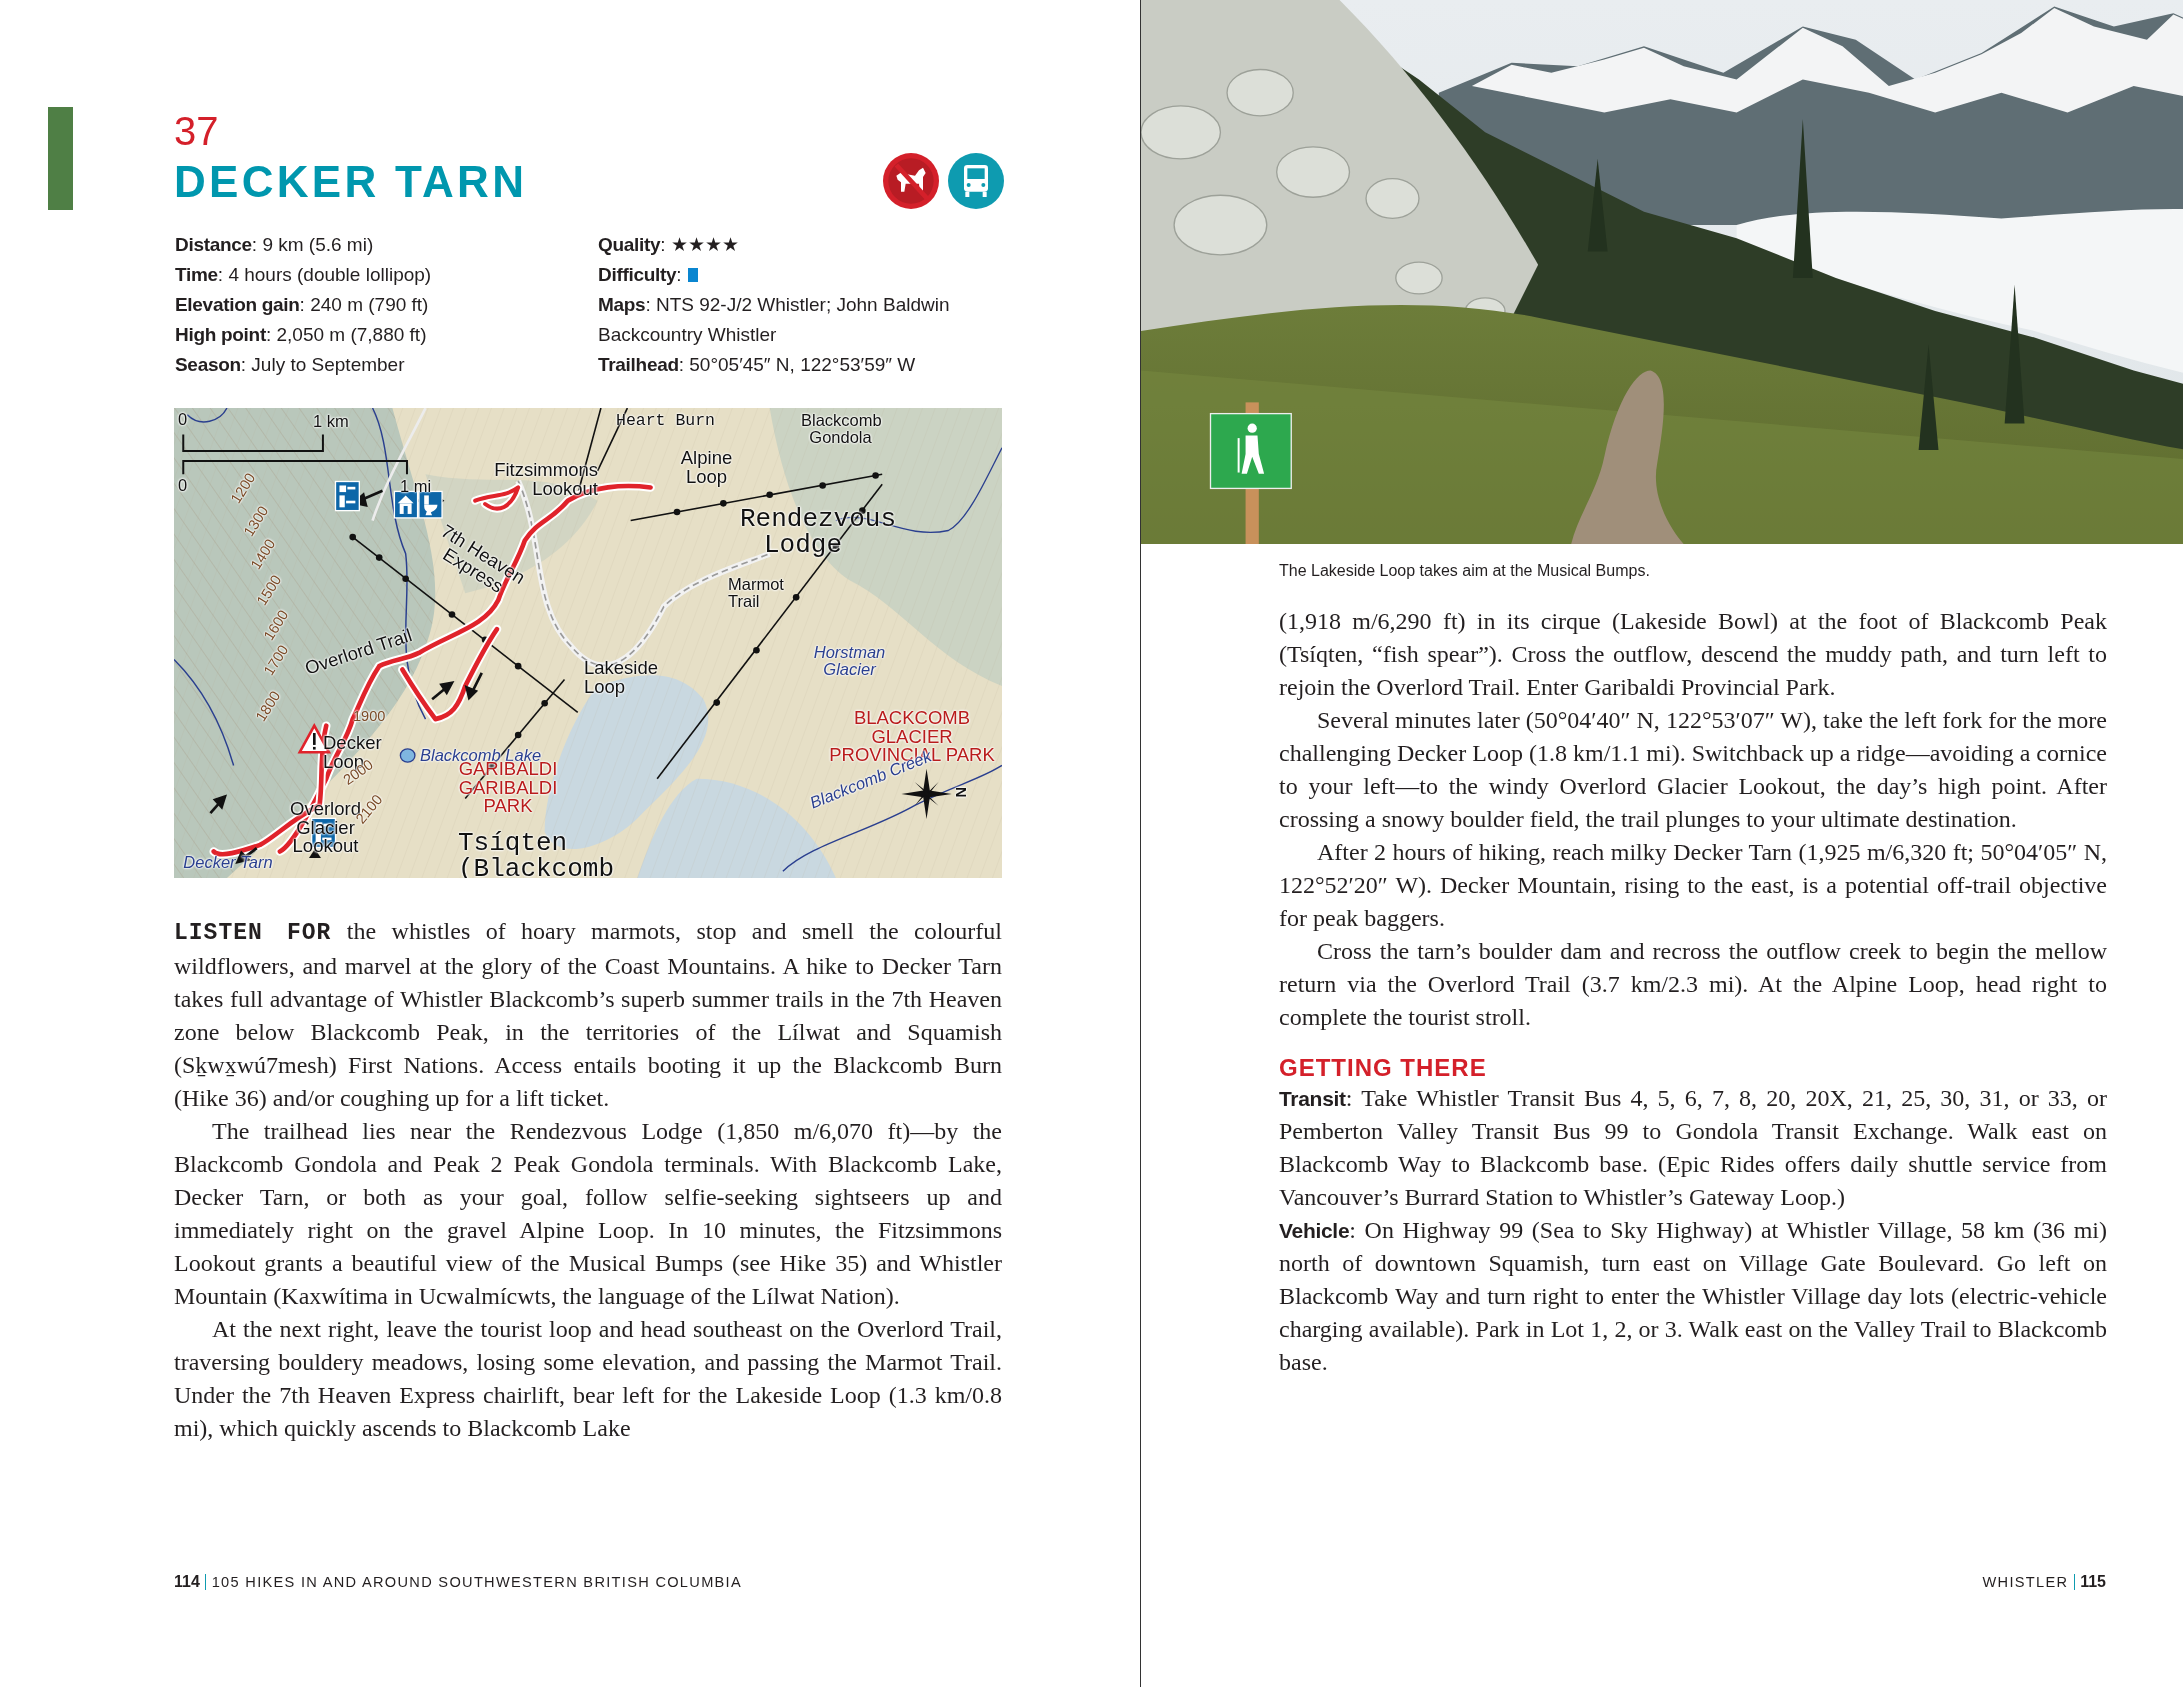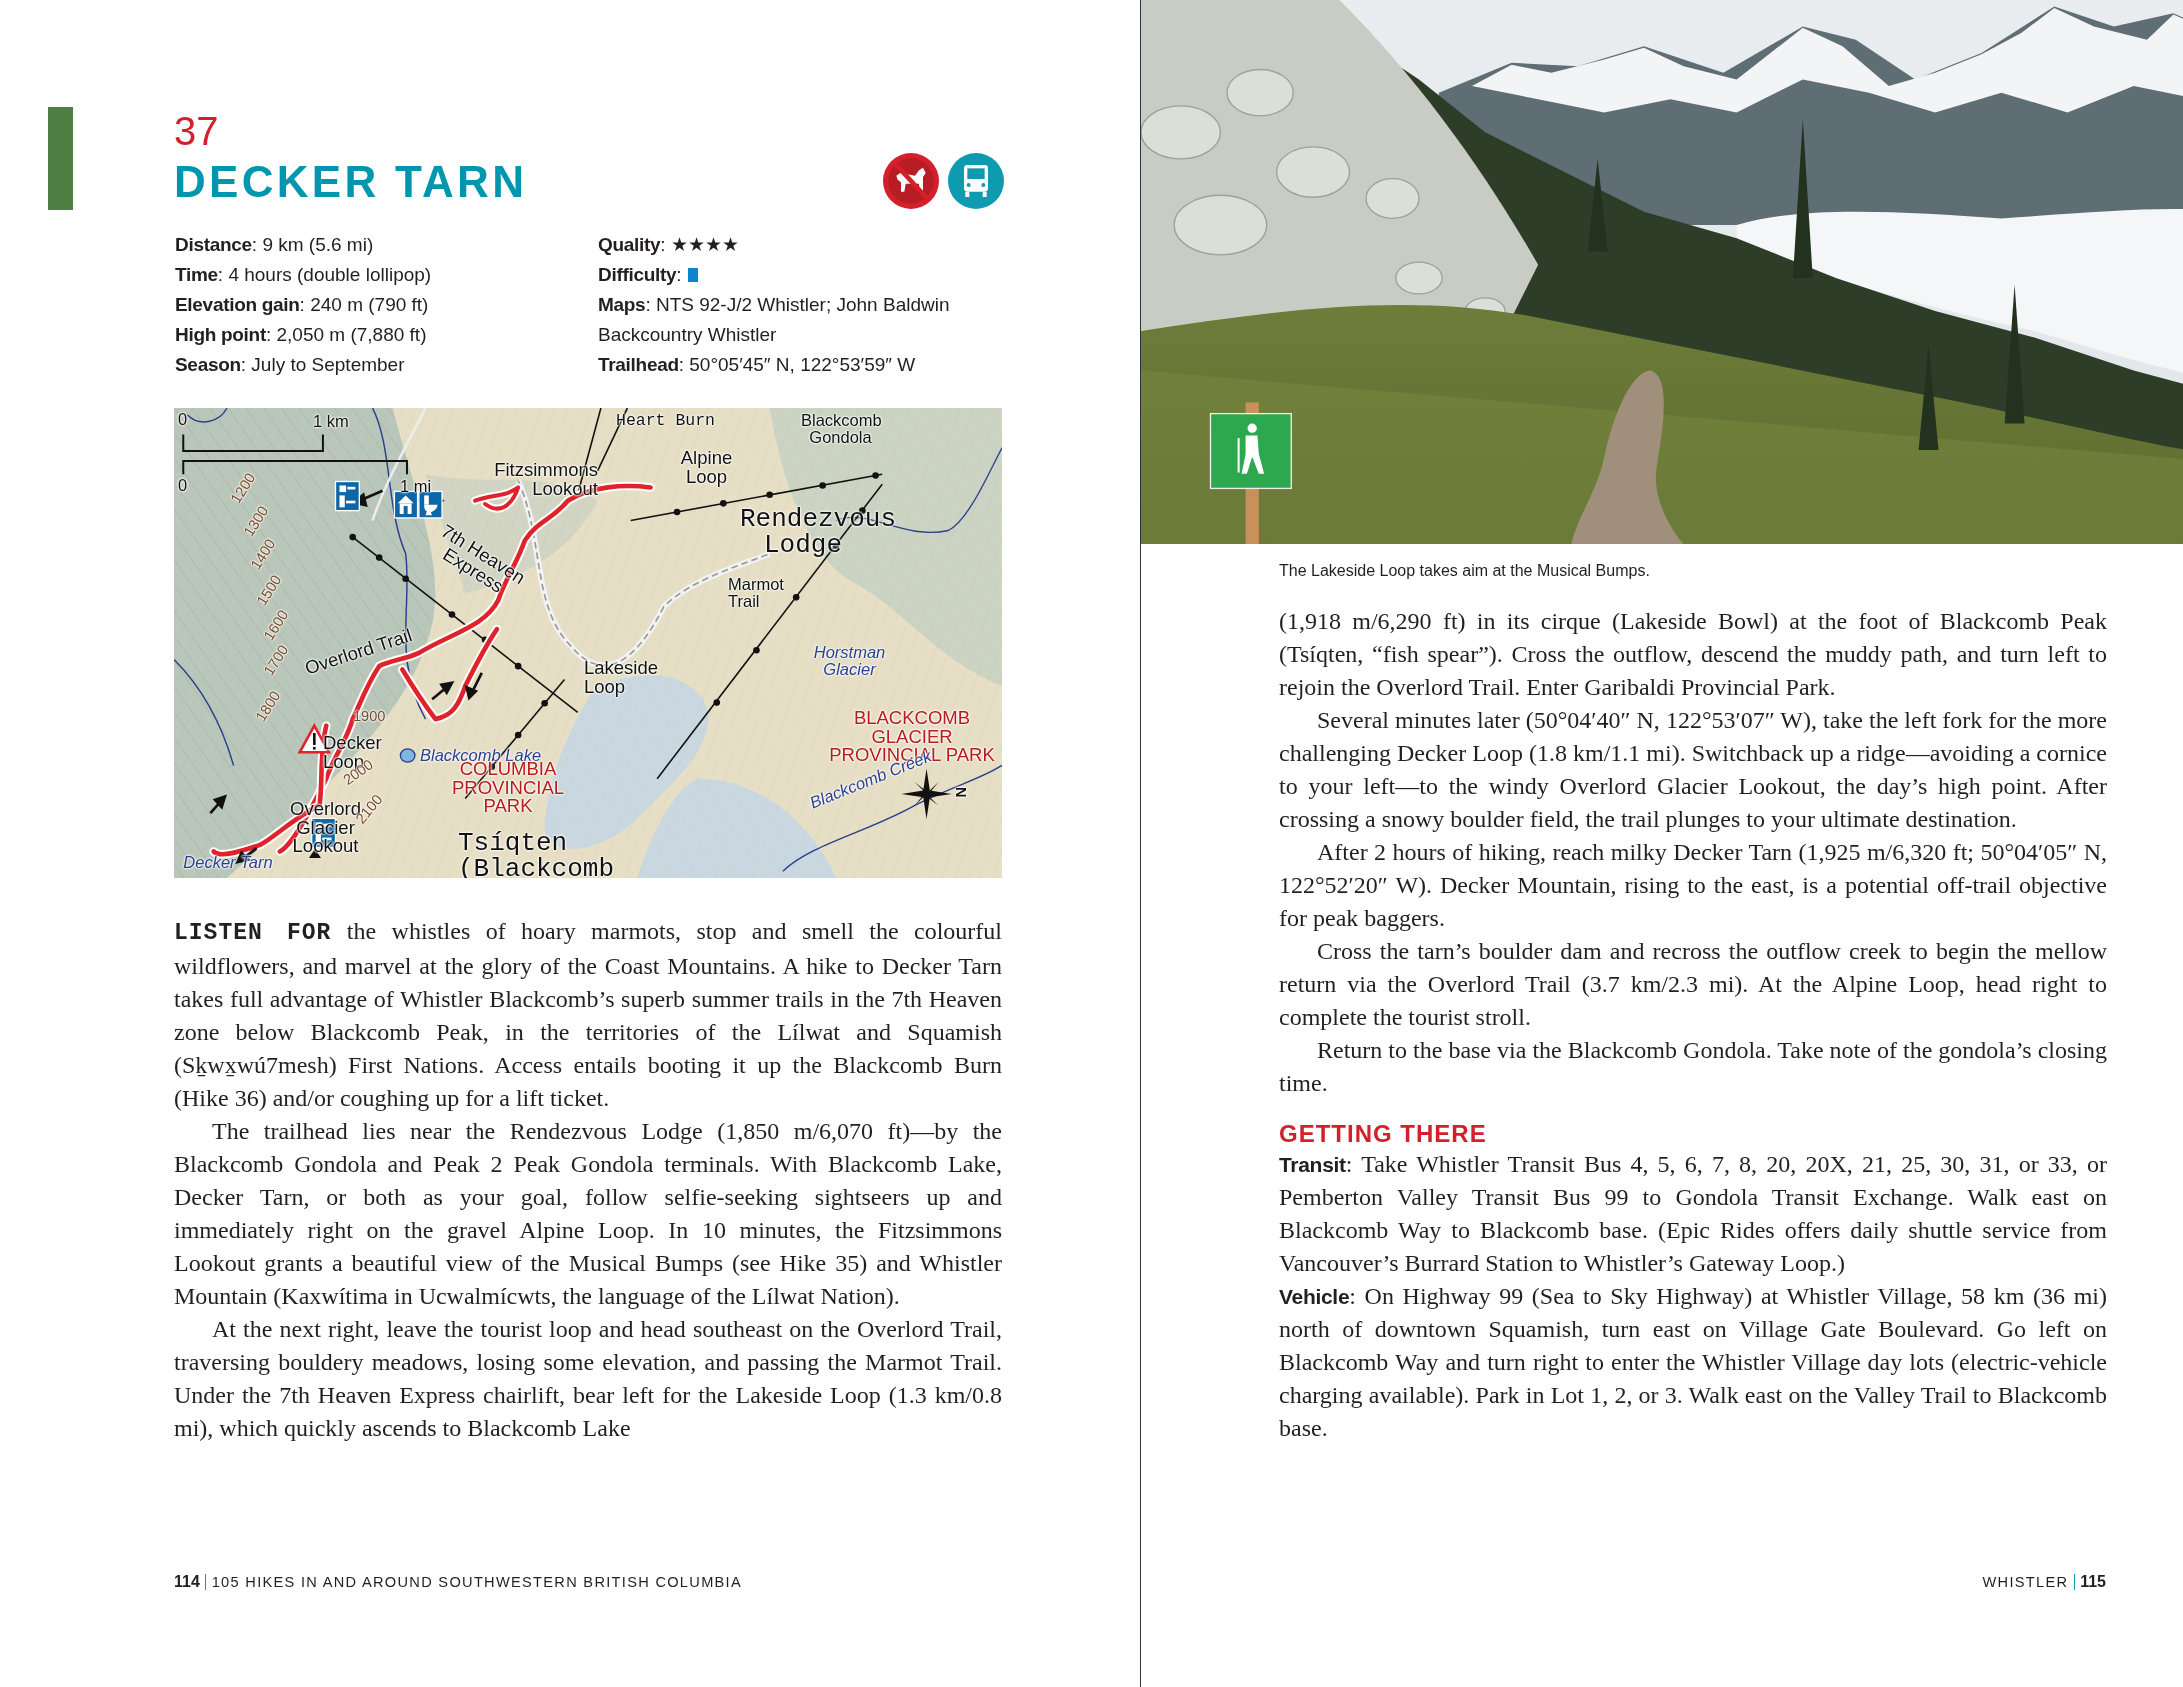--- a/index.html
+++ b/index.html
@@ -247,21 +247,21 @@
     <div class="map-label lbl-m" style="left:506px;top:41px;width:53px;white-space:normal;">Alpine Loop</div>
     <div class="map-label lbl-l" style="left:566px;top:98px;width:126px;white-space:normal;">Rendezvous Lodge</div>
     <div class="map-label lbl-m" style="left:251px;top:136px;width:106px;white-space:normal;transform:rotate(32deg);">7th Heaven Express</div>
     <div class="map-label lbl-s" style="left:554px;top:168px;width:53px;white-space:normal;text-align:left;">Marmot Trail</div>
     <div class="map-label lbl-m" style="left:129px;top:235px;transform:rotate(-18deg);">Overlord Trail</div>
     <div class="map-label lbl-m" style="left:410px;top:251px;width:66px;white-space:normal;text-align:left;">Lakeside Loop</div>
     <div class="map-label lbl-s lbl-water" style="left:629px;top:236px;width:93px;white-space:normal;">Horstman Glacier</div>
     <div class="map-label lbl-s lbl-water" style="left:246px;top:339px;">Blackcomb Lake</div>
     <div class="map-label lbl-park" style="left:695px;top:301px;width:192px;white-space:normal;transform:translateX(-53px);">BLACKCOMB GLACIER PROVINCIAL PARK</div>
     <div class="map-label lbl-m" style="left:149px;top:326px;width:66px;white-space:normal;text-align:left;">Decker Loop</div>
-    <div class="map-label lbl-park" style="left:298px;top:352px;width:152px;white-space:normal;transform:translateX(-40px);">COLUMBIA PROVINCIAL PARK</div>
+    <div class="map-label lbl-park" style="left:298px;top:352px;width:152px;white-space:normal;transform:translateX(-40px);">GARIBALDI GARIBALDI PARK</div>
     <div class="map-label lbl-m" style="left:112px;top:392px;width:79px;white-space:normal;">Overlord Glacier Lookout</div>
     <div class="map-label lbl-s lbl-water" style="left:9.3px;top:446px;">Decker Tarn</div>
     <div class="map-label lbl-l" style="left:284px;top:422px;width:198px;white-space:normal;text-align:left;">Tsíqten (Blackcomb Peak)</div>
     <div class="map-label lbl-s lbl-water" style="left:632px;top:363px;transform:rotate(-22deg);">Blackcomb Creek</div>
     <div class="map-label" style="left:781px;top:377px;font-size:14.6px;font-weight:bold;transform:rotate(90deg);">N</div>
 
     <div class="map-label lbl-contour" style="left:53px;top:73px;">1200</div>
     <div class="map-label lbl-contour" style="left:66px;top:106px;">1300</div>
     <div class="map-label lbl-contour" style="left:73px;top:139px;">1400</div>
     <div class="map-label lbl-contour" style="left:79px;top:175px;">1500</div>
@@ -341,21 +341,20 @@
     </svg>
   </div>
 
   <div class="caption">The Lakeside Loop takes aim at the Musical Bumps.</div>
 
   <div class="body-right">
     <p class="cont">(1,918 m/6,290 ft) in its cirque (Lakeside Bowl) at the foot of Blackcomb Peak (Tsíqten, “fish spear”). Cross the outflow, descend the muddy path, and turn left to rejoin the Overlord Trail. Enter Garibaldi Provincial Park.</p>
     <p>Several minutes later (50°04′40″ N, 122°53′07″ W), take the left fork for the more challenging Decker Loop (1.8 km/1.1 mi). Switchback up a ridge—avoiding a cornice to your left—to the windy Overlord Glacier Lookout, the day’s high point. After crossing a snowy boulder field, the trail plunges to your ultimate destination.</p>
     <p>After 2 hours of hiking, reach milky Decker Tarn (1,925 m/6,320 ft; 50°04′05″ N, 122°52′20″ W). Decker Mountain, rising to the east, is a potential off-trail objective for peak baggers.</p>
     <p>Cross the tarn’s boulder dam and recross the outflow creek to begin the mellow return via the Overlord Trail (3.7 km/2.3 mi). At the Alpine Loop, head right to complete the tourist stroll.</p>
-    <p>Return to the base via the Blackcomb Gondola. Take note of the gondola’s closing time.</p>
 
     <h2 class="getting-there">GETTING THERE</h2>
     <p class="gt-para"><span class="gt-lbl">Transit</span><span>: Take Whistler Transit Bus 4, 5, 6, 7, 8, 20, 20X, 21, 25, 30, 31, or 33, or Pemberton Valley Transit Bus 99 to Gondola Transit Exchange. Walk east on Blackcomb Way to Blackcomb base. (Epic Rides offers daily shuttle service from Vancouver’s Burrard Station to Whistler’s Gateway Loop.)</span></p>
     <p class="gt-para"><span class="gt-lbl">Vehicle</span><span>: On Highway 99 (Sea to Sky Highway) at Whistler Village, 58 km (36 mi) north of downtown Squamish, turn east on Village Gate Boulevard. Go left on Blackcomb Way and turn right to enter the Whistler Village day lots (electric-vehicle charging available). Park in Lot 1, 2, or 3. Walk east on the Valley Trail to Blackcomb base.</span></p>
   </div>
 
   <div class="footer footer-right">
     <span>WHISTLER</span><span class="fsep"></span><span class="folio">115</span>
   </div>
 </div>

